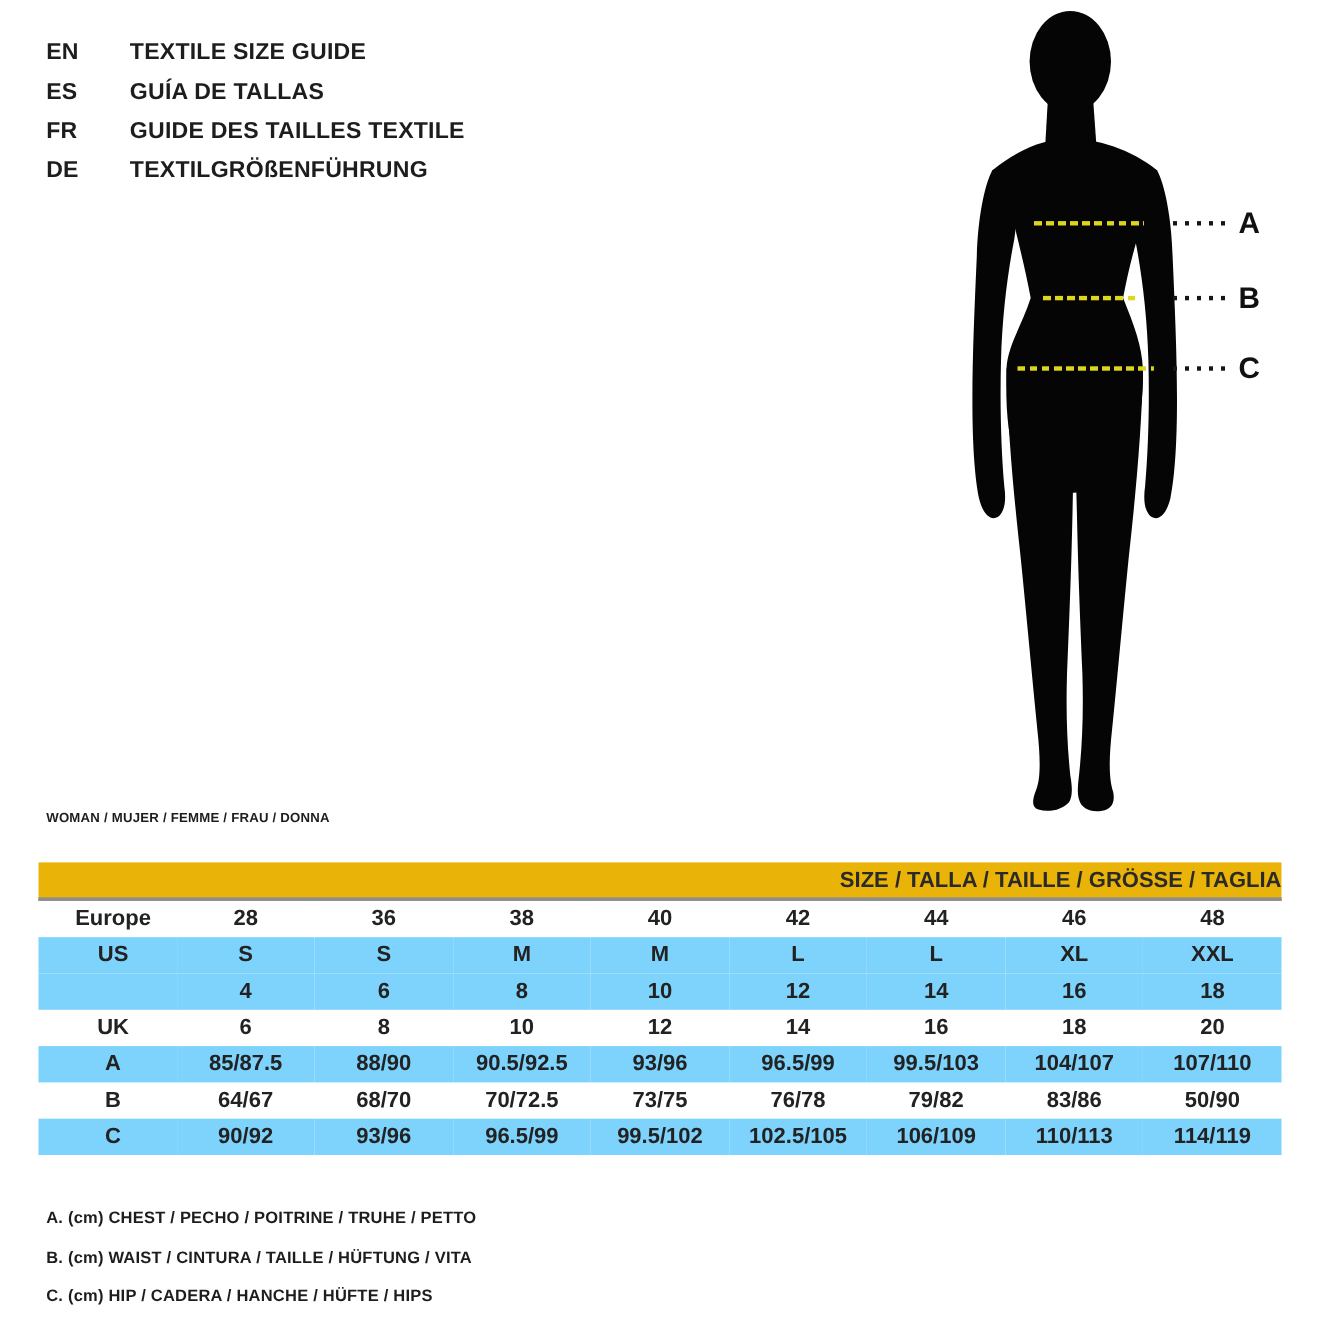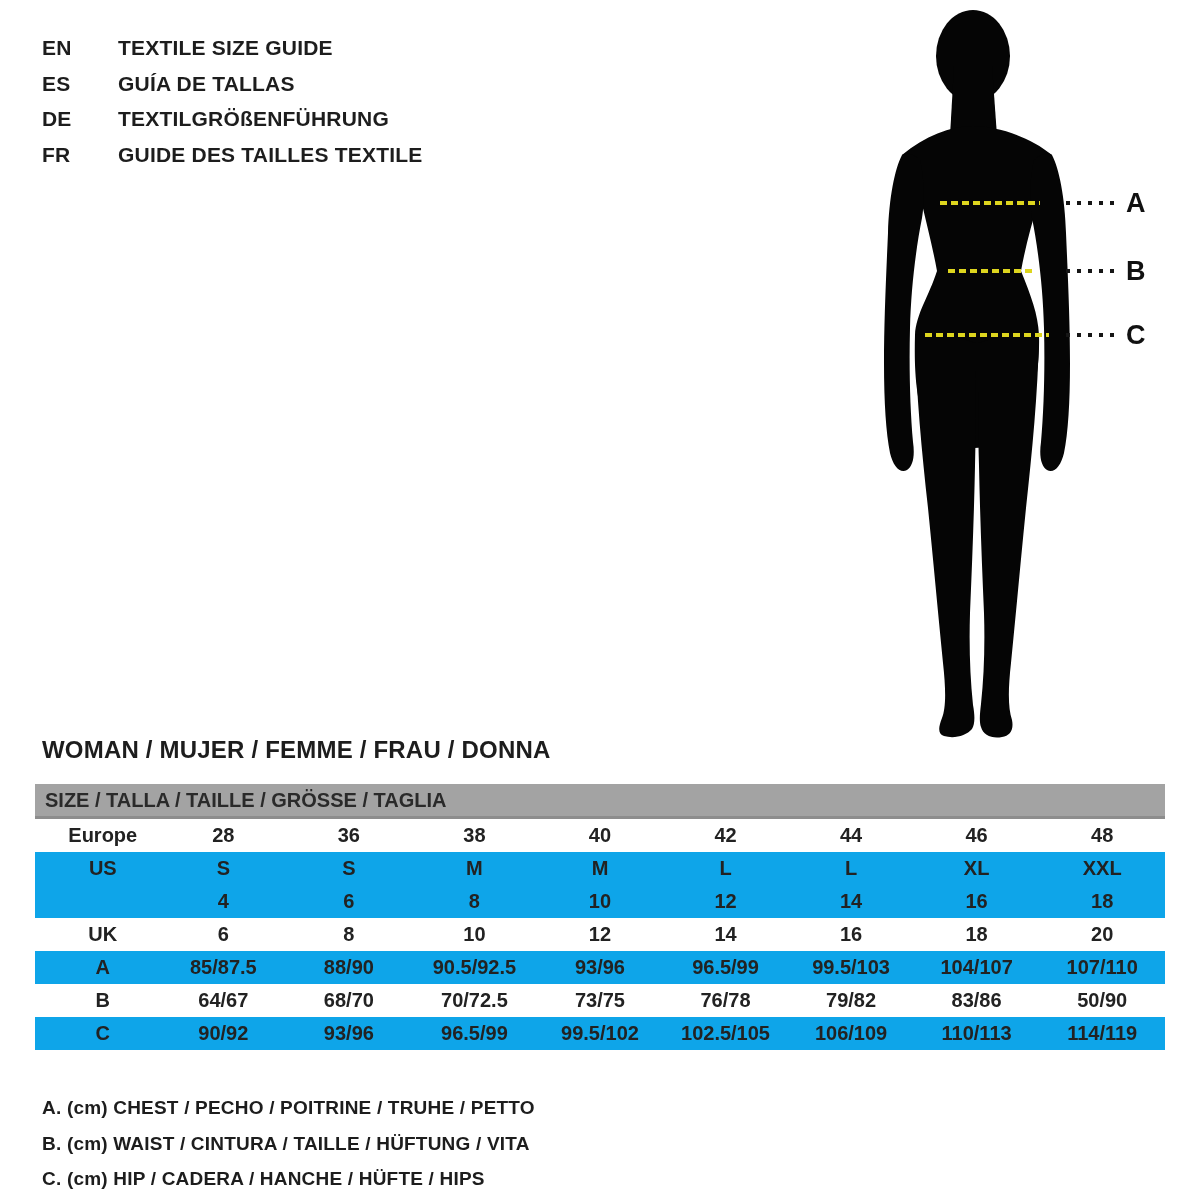--- a/index.html
+++ b/index.html
@@ -11,53 +11,53 @@
   .lang-list{position:absolute;left:42px;top:30px;}
   .lang-row{display:flex;line-height:35.5px;font-size:21px;font-weight:bold;letter-spacing:0.2px;}
   .lang-code{width:76px;flex:0 0 76px;}
   
   .figure-area{position:absolute;left:880px;top:8px;width:320px;height:740px;}
   .silhouette-svg{position:absolute;left:0;top:0;}
   .dash-yellow{position:absolute;height:4px;background:repeating-linear-gradient(90deg,#ddd51e 0 7px,rgba(0,0,0,0) 7px 11px);}
   .dash-black{position:absolute;height:4px;background:repeating-linear-gradient(90deg,#161616 0 4px,rgba(255,255,255,0) 4px 11px);}
   .measure-label{position:absolute;font-size:27px;font-weight:bold;color:#111;line-height:30px;}
   
-  .section-title{position:absolute;left:42px;top:736px;font-size:24px;font-weight:bold;letter-spacing:0.2px;}
+  .section-title{position:absolute;left:42px;top:736px;font-size:12px;font-weight:bold;letter-spacing:0.2px;}
   
   .size-table{position:absolute;left:35px;top:784px;width:1130px;border-collapse:collapse;table-layout:fixed;
     font-size:20px;font-weight:bold;color:#222;}
-  .size-table th{background:#a3a3a3;text-align:left;font-size:20px;font-weight:bold;
+  .size-table th{background:#eab308;text-align:right;font-size:20px;font-weight:bold;
     padding:4px 0 4px 10px;height:24px;border-bottom:3px solid #8d8d8d;color:#2a2a2a;}
   .size-table td{height:33px;text-align:center;padding:0;white-space:nowrap;}
   .size-table td.lbl{text-align:center;padding-left:10px;width:168px;}
-  .size-table tr.shade td{background:#0ea5e9;}
-  
-  .legend{position:absolute;left:42px;top:1090px;font-size:19px;font-weight:bold;line-height:35.5px;letter-spacing:0.2px;}
+  .size-table tr.shade td{background:#7dd3fc;}
+  
+  .legend{position:absolute;left:42px;top:1090px;font-size:15px;font-weight:bold;line-height:35.5px;letter-spacing:0.2px;}
 </style>
 </head>
 <body>
 
 <div class="canvas">
 
   <div class="lang-list">
     <div class="lang-row">
       <span class="lang-code">EN</span>
       <span class="lang-label">TEXTILE SIZE GUIDE</span>
     </div>
     <div class="lang-row">
       <span class="lang-code">ES</span>
       <span class="lang-label">GUÍA DE TALLAS</span>
     </div>
     <div class="lang-row">
+      <span class="lang-code">FR</span>
+      <span class="lang-label">GUIDE DES TAILLES TEXTILE</span>
+    </div>
+    <div class="lang-row">
       <span class="lang-code">DE</span>
       <span class="lang-label">TEXTILGRÖßENFÜHRUNG</span>
-    </div>
-    <div class="lang-row">
-      <span class="lang-code">FR</span>
-      <span class="lang-label">GUIDE DES TAILLES TEXTILE</span>
     </div>
   </div>
 
   <div class="figure-area">
     <svg class="silhouette-svg" width="220" height="735" viewBox="0 0 220 735" aria-hidden="true">
       <g fill="#050505">
 
         <ellipse cx="93" cy="48" rx="37" ry="46"></ellipse>
 
         <path d="M74,58 L112,58 L117,128 L70,128 Z"></path>

